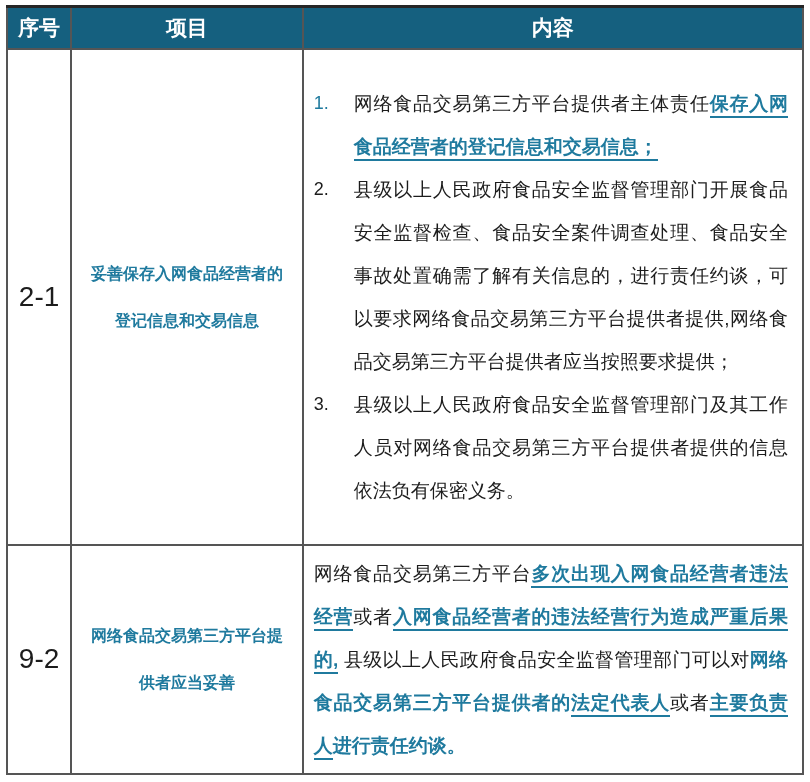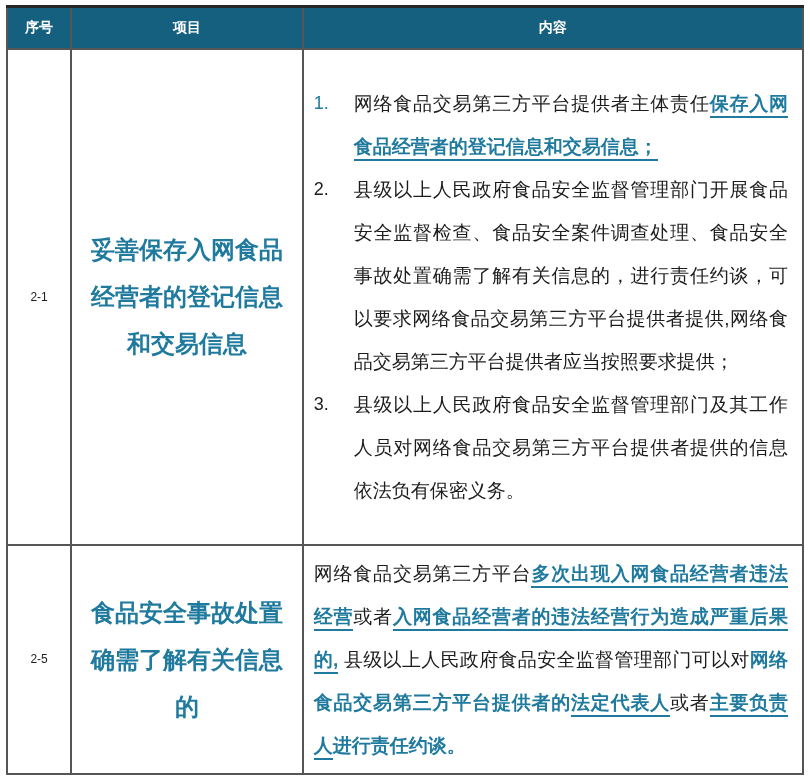--- a/index.html
+++ b/index.html
@@ -26,37 +26,37 @@
   }
   .doc-table th,.doc-table td{
     border:2px solid var(--border-inner);
     vertical-align:middle;
     box-sizing:border-box;
   }
   .doc-table thead th{
     background:var(--header-bg);
     color:#ffffff;
     font-weight:bold;
-    font-size:14px;
+    font-size:21px;
     text-align:center;
     height:42px;
     padding:0;
   }
   td.sn-cell{
     text-align:center;
-    font-size:12px;
+    font-size:28px;
     color:var(--ink);
     padding:0;
     border-radius:31px;
   }
   td.item-cell{
     text-align:center;
     font-weight:bold;
     color:var(--teal);
-    font-size:24px;
+    font-size:16px;
     line-height:47px;
     padding:0 14px;
   }
   td.content-cell{
     font-size:19px;
     line-height:43px;
     padding:6px 14px 6px 10px;
     color:var(--ink);
   }
   td.content-cell.tall{height:496px;}
@@ -114,21 +114,21 @@
                 <div class="list-text"><span class="seg-plain">县级以上人民政府食品安全监督管理部门开展食品安全监督检查、食品安全案件调查处理、食品安全事故处置确需了解有关信息的，进行责任约谈，可以要求网络食品交易第三方平台提供者提供,网络食品交易第三方平台提供者应当按照要求提供；</span></div>
               </div>
               <div class="list-item">
                 <span class="list-num">3.</span>
                 <div class="list-text"><span class="seg-plain">县级以上人民政府食品安全监督管理部门及其工作人员对网络食品交易第三方平台提供者提供的信息依法负有保密义务。</span></div>
               </div>
             </div>
         </td>
       </tr>
       <tr>
-        <td class="sn-cell">2-5</td>
-        <td class="item-cell">食品安全事故处置确需了解有关信息的</td>
+        <td class="sn-cell">9-2</td>
+        <td class="item-cell">网络食品交易第三方平台提供者应当妥善</td>
         <td class="content-cell short">
           <div class="rich-para"><span class="seg-plain">网络食品交易第三方平台</span><span class="seg-link">多次出现入网食品经营者违法经营</span><span class="seg-plain">或者</span><span class="seg-link">入网食品经营者的违法经营行为造成严重后果的,</span><span class="seg-plain"> 县级以上人民政府食品安全监督管理部门可以对</span><span class="seg-teal">网络食品交易第三方平台提供者的</span><span class="seg-link">法定代表人</span><span class="seg-plain">或者</span><span class="seg-link">主要负责人</span><span class="seg-teal">进行责任约谈。</span></div>
         </td>
       </tr>
     </tbody>
   </table>
 </div>
 
 </body></html>

